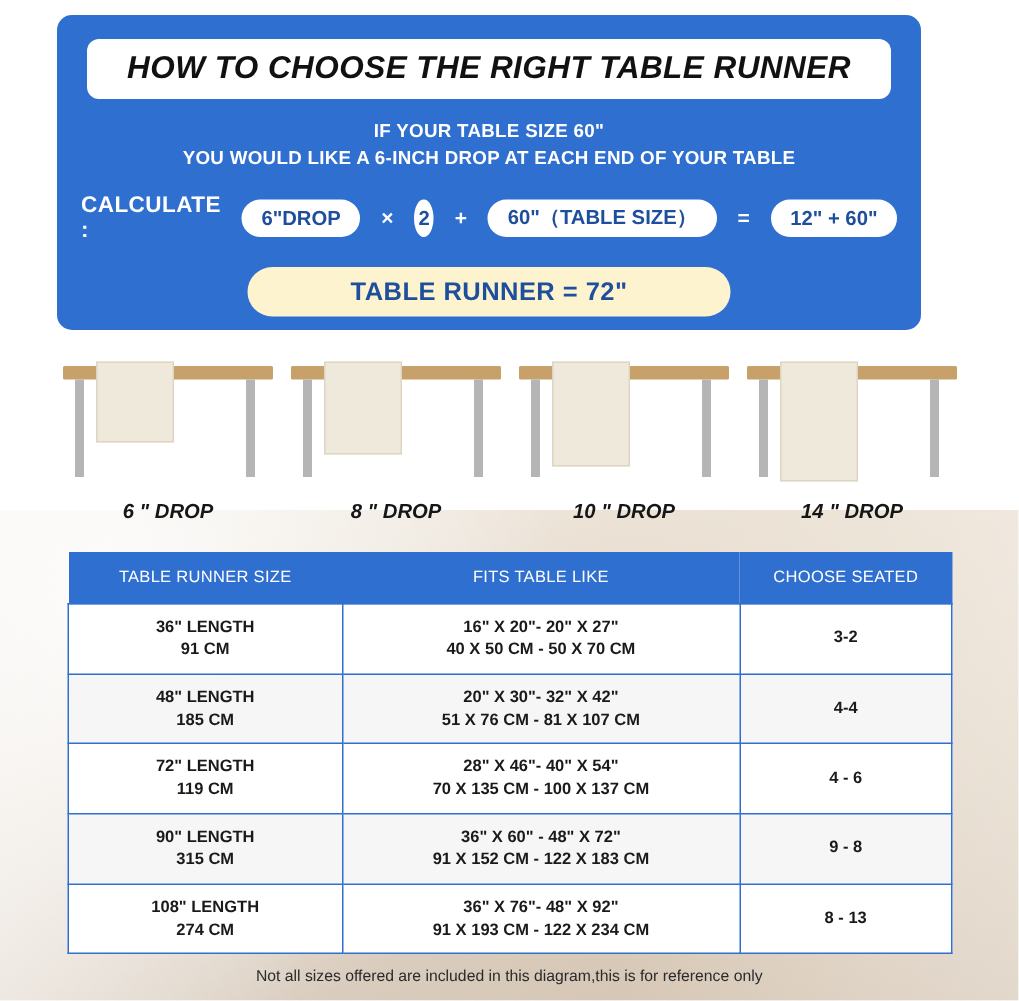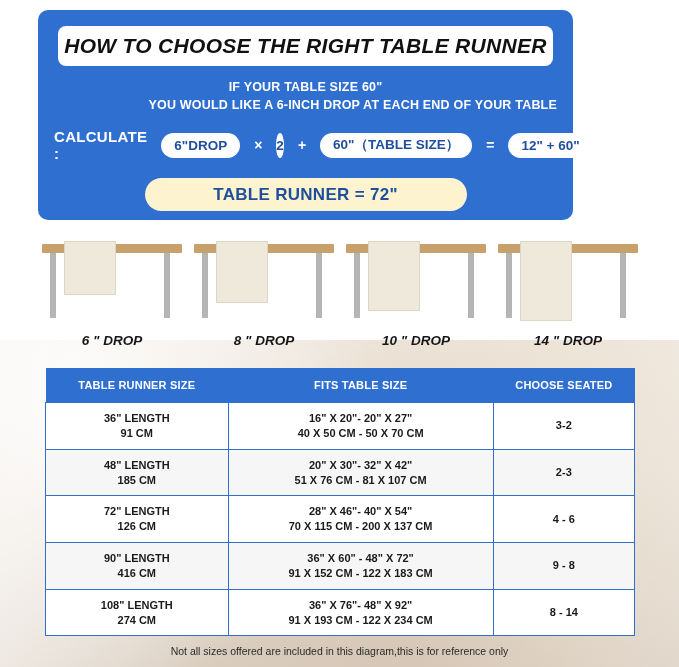--- a/index.html
+++ b/index.html
@@ -35,21 +35,21 @@
     left: 0; top: 0; right: 0; bottom: 0;
     background:
       linear-gradient(90deg, rgba(255,255,255,0.55) 0%, rgba(255,255,255,0.05) 30%, rgba(255,255,255,0.0) 60%, rgba(255,255,255,0.25) 100%);
   }
 
   
   .blue-panel {
     position: absolute;
     left: 38px;
     top: 10px;
-    width: 535px;
+    width: 576px;
     height: 210px;
     background: #2f6fd0;
     border-radius: 10px;
     box-sizing: border-box;
     padding: 14px 16px;
   }
 
   .title-box {
     background: #ffffff;
     border-radius: 8px;
@@ -70,21 +70,20 @@
   .sub-line {
     text-align: center;
     color: #ffffff;
     font-size: 12.5px;
     font-weight: bold;
     letter-spacing: 0.2px;
     margin-top: 14px;
   }
   .sub-line.second {
     margin-top: 4px;
-    text-align: right;
   }
 
   .calc-row {
     display: flex;
     align-items: center;
     margin-top: 16px;
     gap: 14px;
   }
   .calc-label {
     color: #ffffff;
@@ -196,21 +195,21 @@
     top: 368px;
     width: 590px;
     border-collapse: collapse;
     background: rgba(255,255,255,0.92);
     font-size: 11px;
   }
   .size-table thead th {
     background: #2f6fd0;
     color: #ffffff;
     font-size: 11px;
-    font-weight: bold;
+    font-weight: normal;
     letter-spacing: 0.2px;
     padding: 11px 10px;
     text-align: center;
     border: none;
   }
   .size-table tbody td {
     border: 1px solid #2f6fd0;
     text-align: center;
     padding: 8px 4px;
     color: #1a1a1a;
@@ -299,21 +298,21 @@
     <div class="runner" style="height:80px;"></div>
     <div class="drop-label">14 " DROP</div>
   </div>
 
 </div>
 
 <table class="size-table">
   <thead>
     <tr>
       <th class="col-1">TABLE RUNNER SIZE</th>
-      <th class="col-2">FITS TABLE SIZE</th>
+      <th class="col-2">FITS TABLE LIKE</th>
       <th class="col-3">CHOOSE SEATED</th>
     </tr>
   </thead>
   <tbody>
     <tr>
       <td>
         <div>36" LENGTH</div>
         <div class="cell-line2">91 CM</div>
       </td>
       <td>
@@ -324,51 +323,51 @@
     </tr>
     <tr>
       <td>
         <div>48" LENGTH</div>
         <div class="cell-line2">185 CM</div>
       </td>
       <td>
         <div>20" X 30"- 32" X 42"</div>
         <div class="cell-line2">51 X 76 CM - 81 X 107 CM</div>
       </td>
-      <td>2-3</td>
+      <td>4-4</td>
     </tr>
     <tr>
       <td>
         <div>72" LENGTH</div>
-        <div class="cell-line2">126 CM</div>
+        <div class="cell-line2">119 CM</div>
       </td>
       <td>
         <div>28" X 46"- 40" X 54"</div>
-        <div class="cell-line2">70 X 115 CM - 200 X 137 CM</div>
+        <div class="cell-line2">70 X 135 CM - 100 X 137 CM</div>
       </td>
       <td>4 - 6</td>
     </tr>
     <tr>
       <td>
         <div>90" LENGTH</div>
-        <div class="cell-line2">416 CM</div>
+        <div class="cell-line2">315 CM</div>
       </td>
       <td>
         <div>36" X 60" - 48" X 72"</div>
         <div class="cell-line2">91 X 152 CM - 122 X 183 CM</div>
       </td>
       <td>9 - 8</td>
     </tr>
     <tr>
       <td>
         <div>108" LENGTH</div>
         <div class="cell-line2">274 CM</div>
       </td>
       <td>
         <div>36" X 76"- 48" X 92"</div>
         <div class="cell-line2">91 X 193 CM - 122 X 234 CM</div>
       </td>
-      <td>8 - 14</td>
+      <td>8 - 13</td>
     </tr>
   </tbody>
 </table>
 
 <div class="footnote">Not all sizes offered are included in this diagram,this is for reference only</div>
 
 </body></html>

